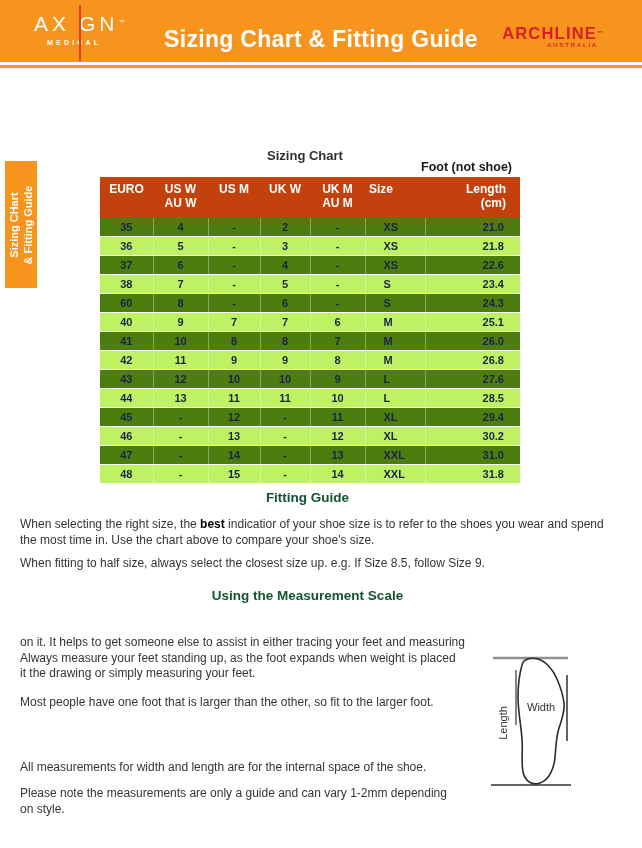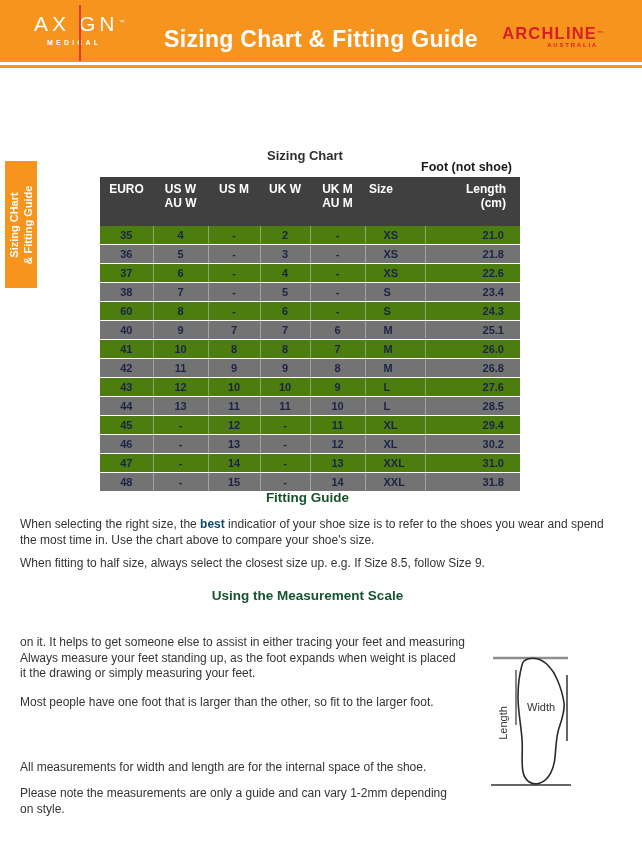--- a/index.html
+++ b/index.html
@@ -31,36 +31,36 @@
                     text-align:center; white-space:nowrap; color:#fff; font-weight:bold;
                     font-size:11px; line-height:13.5px; }
 
   
   .chart-title { position:absolute; left:100px; top:148px; width:410px; text-align:center;
                  font-size:13px; font-weight:bold; color:#2f2f2f; }
   .foot-label { position:absolute; left:100px; top:160px; width:412px; text-align:right;
                 font-size:12.5px; font-weight:bold; color:#1a1a1a; }
 
   table.sizing { position:absolute; left:100px; top:177px; width:420px; border-collapse:collapse; table-layout:fixed; }
-  table.sizing th { background:#404040; color:#fff; font-size:12px; font-weight:bold; line-height:14px;
-                    vertical-align:top; padding:5px 0 16px 0; text-align:center; }
+  table.sizing th { background:#c2410c; color:#fff; font-size:12px; font-weight:bold; line-height:14px;
+                    vertical-align:top; padding:5px 0 8px 0; text-align:center; }
   table.sizing th.a-l { text-align:left; padding-left:4px; }
   table.sizing th.a-r { text-align:right; padding-right:14px; }
   table.sizing td { height:18px; padding:0; border-bottom:1px solid #ffffff; border-left:1px solid rgba(255,255,255,0.35);
                     font-size:11px; font-weight:bold; color:#1B2447; text-align:center; }
   table.sizing td:first-child { border-left:none; }
   table.sizing td.a-l { text-align:left; padding-left:18px; }
   table.sizing td.a-r { text-align:right; padding-right:16px; }
   tr.dark td { background:#4d7c0f; }
-  tr.light td { background:#737373; }
+  tr.light td { background:#bef264; }
 
   
   .h-center { position:absolute; left:0; width:615px; text-align:center; font-size:13.5px; font-weight:bold; color:#14532d; }
   .para { position:absolute; left:20px; font-size:12px; line-height:15.5px; color:#343434; }
-  .para b { color:#0c4a6e; }
+  .para b { color:#000000; }
 
   
   .foot-diagram { position:absolute; left:485px; top:645px; width:150px; height:150px; }
 </style>
 </head>
 <body>
 
 <div class="page">
 
   <div class="header-band">

